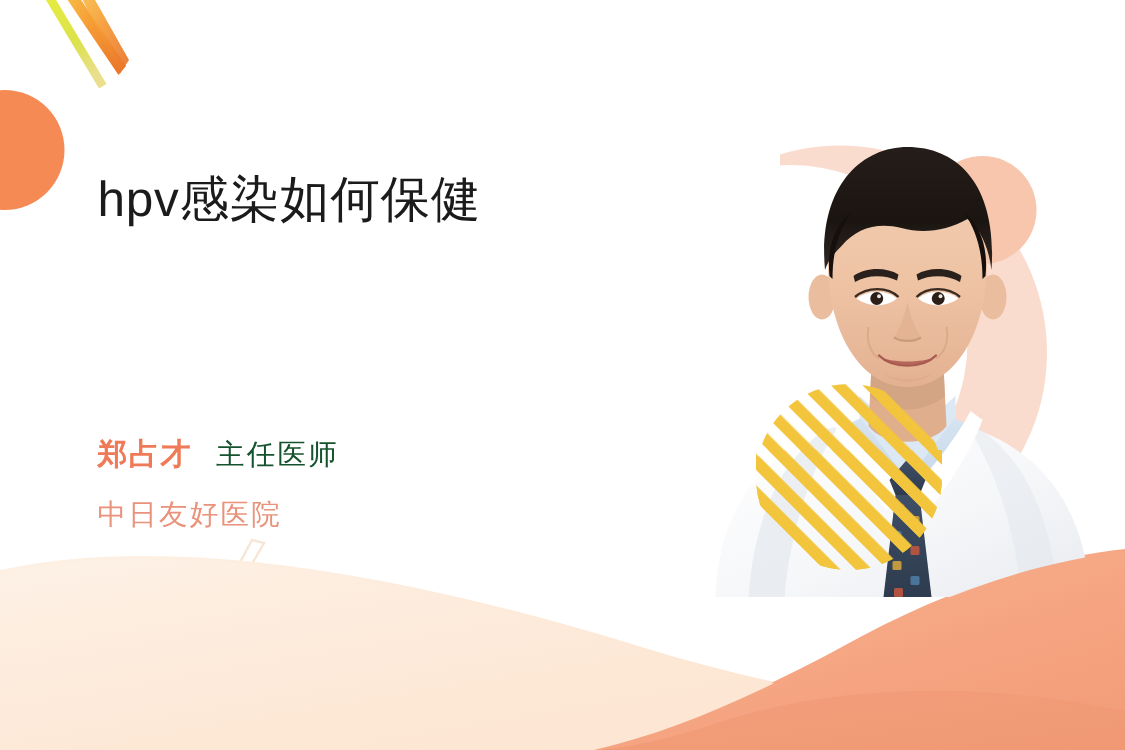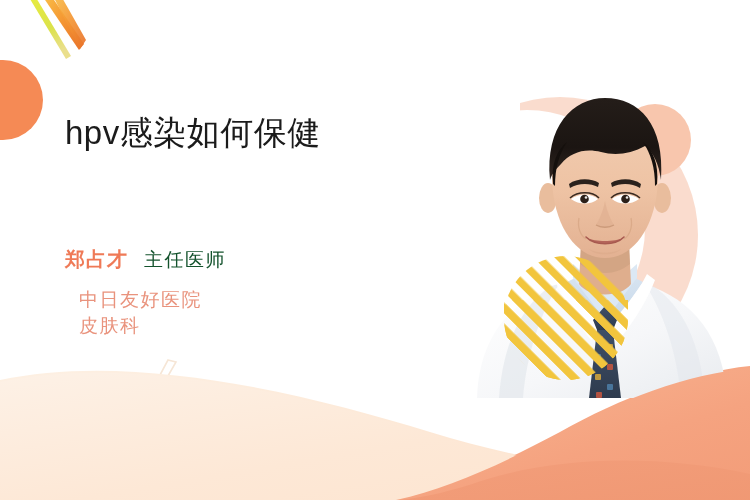--- a/index.html
+++ b/index.html
@@ -53,20 +53,21 @@
     position: absolute;
     left: 65px;
     top: 246px;
     z-index: 6;
   }
 
   .credit-row {
     display: flex;
     align-items: baseline;
     white-space: nowrap;
+    margin-top: 43px;
   }
 
   .credit-row + .credit-row {
     margin-top: 14px;
     flex-direction: column;
   }
 
   .doctor-name {
     font-size: 20px;
     font-weight: 700;
@@ -347,17 +348,16 @@
     <h1 class="headline">hpv感染如何保健</h1>
   </div>
 
   <div class="credit-block">
     <div class="credit-row">
       <span class="doctor-name">郑占才</span>
       <span class="doctor-title">主任医师</span>
     </div>
     <div class="credit-row">
       <span class="hospital-name">中日友好医院</span>
-      <span class="department">皮肤科</span>
     </div>
   </div>
 
 </div>
 
 </body></html>

